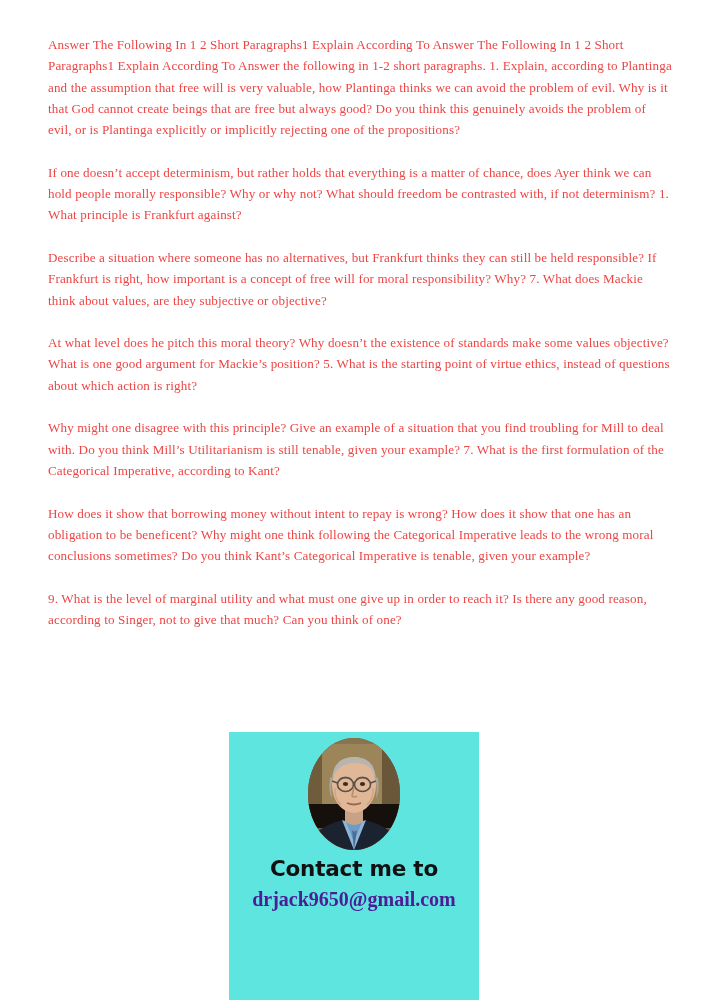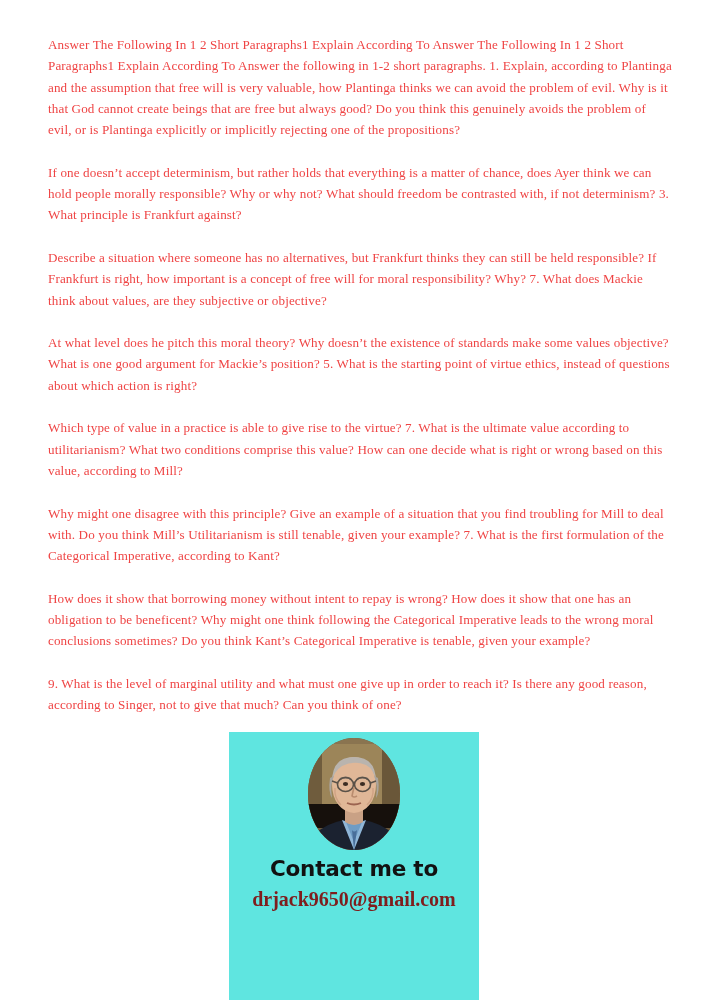--- a/index.html
+++ b/index.html
@@ -78,35 +78,34 @@
     margin-top: 6px;
     white-space: nowrap;
   }
   .promo-headline.line2 { margin-top: 0px; }
 
   .promo-email {
     font-family: "Liberation Serif", "DejaVu Serif", serif;
     font-weight: bold;
     font-size: 20px;
     line-height: 26px;
-    color: #7f1d1d;
+    color: #4c1d95;
     text-align: center;
     margin-top: 4px;
     white-space: nowrap;
   }
 </style>
 </head>
 <body>
 
 <div id="document-body">
   <p class="doc-paragraph">Answer The Following In 1 2 Short Paragraphs1 Explain According To Answer The Following In 1 2 Short Paragraphs1 Explain According To Answer the following in 1-2 short paragraphs. 1. Explain, according to Plantinga and the assumption that free will is very valuable, how Plantinga thinks we can avoid the problem of evil. Why is it that God cannot create beings that are free but always good? Do you think this genuinely avoids the problem of evil, or is Plantinga explicitly or implicitly rejecting one of the propositions?</p>
-  <p class="doc-paragraph">If one doesn’t accept determinism, but rather holds that everything is a matter of chance, does Ayer think we can hold people morally responsible? Why or why not? What should freedom be contrasted with, if not determinism? 3. What principle is Frankfurt against?</p>
+  <p class="doc-paragraph">If one doesn’t accept determinism, but rather holds that everything is a matter of chance, does Ayer think we can hold people morally responsible? Why or why not? What should freedom be contrasted with, if not determinism? 1. What principle is Frankfurt against?</p>
   <p class="doc-paragraph">Describe a situation where someone has no alternatives, but Frankfurt thinks they can still be held responsible? If Frankfurt is right, how important is a concept of free will for moral responsibility? Why? 7. What does Mackie think about values, are they subjective or objective?</p>
   <p class="doc-paragraph">At what level does he pitch this moral theory? Why doesn’t the existence of standards make some values objective? What is one good argument for Mackie’s position? 5. What is the starting point of virtue ethics, instead of questions about which action is right?</p>
-  <p class="doc-paragraph">Which type of value in a practice is able to give rise to the virtue? 7. What is the ultimate value according to utilitarianism? What two conditions comprise this value? How can one decide what is right or wrong based on this value, according to Mill?</p>
   <p class="doc-paragraph">Why might one disagree with this principle? Give an example of a situation that you find troubling for Mill to deal with. Do you think Mill’s Utilitarianism is still tenable, given your example? 7. What is the first formulation of the Categorical Imperative, according to Kant?</p>
   <p class="doc-paragraph">How does it show that borrowing money without intent to repay is wrong? How does it show that one has an obligation to be beneficent? Why might one think following the Categorical Imperative leads to the wrong moral conclusions sometimes? Do you think Kant’s Categorical Imperative is tenable, given your example?</p>
   <p class="doc-paragraph">9. What is the level of marginal utility and what must one give up in order to reach it? Is there any good reason, according to Singer, not to give that much? Can you think of one?</p>
 </div>
 
 <div id="promo-overlay">
 
   <div class="promo-portrait">
     <svg class="portrait-art" viewBox="0 0 92 112" preserveAspectRatio="xMidYMid slice">
 

